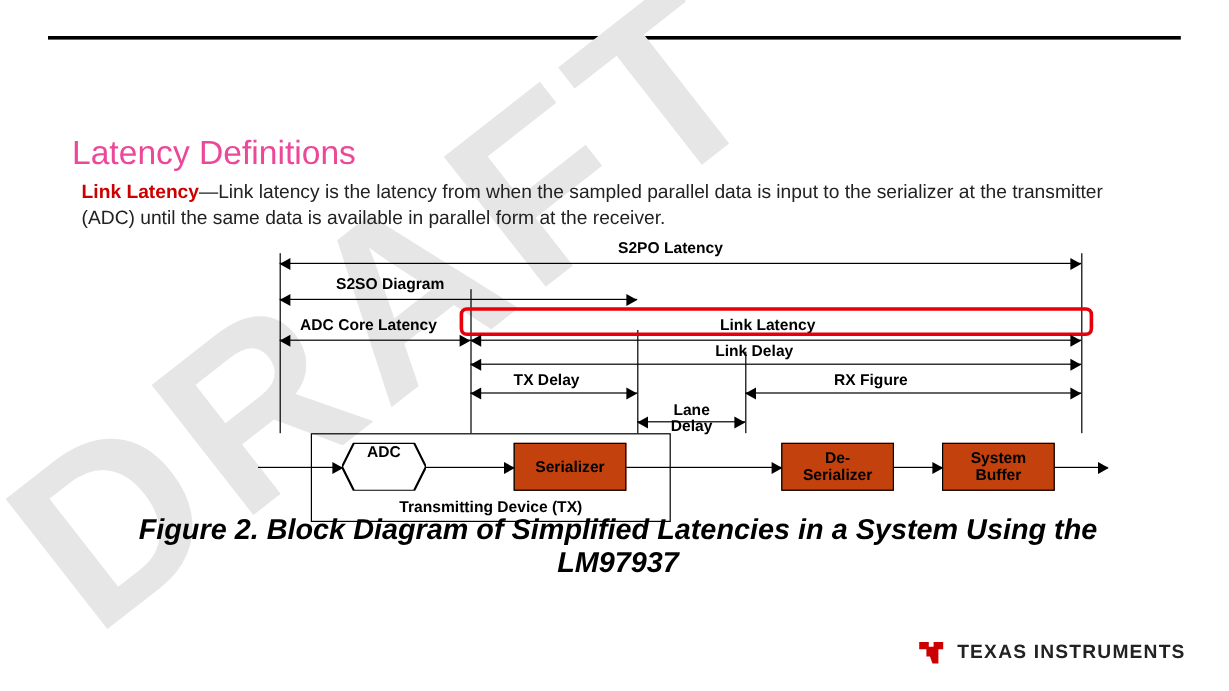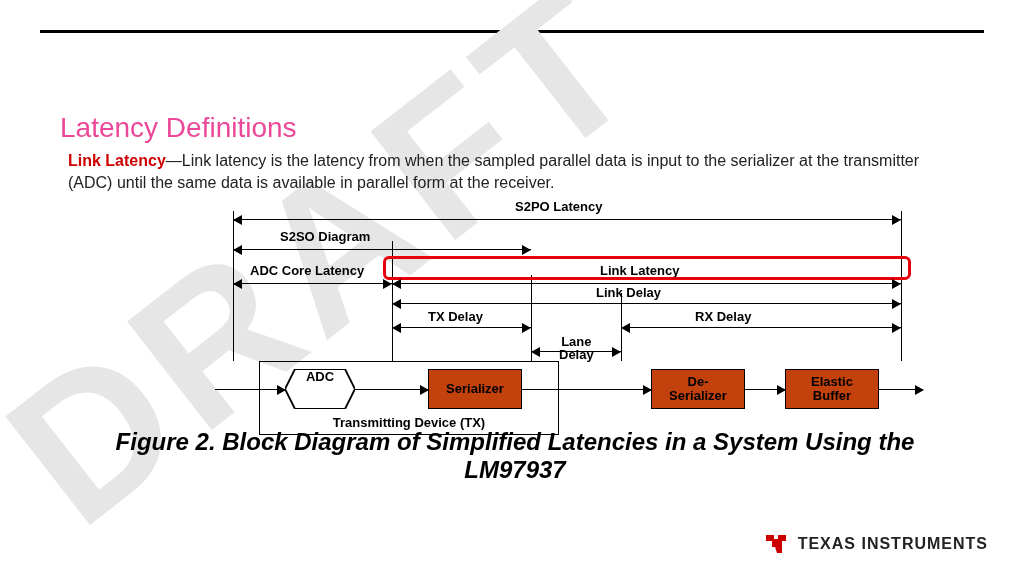--- a/index.html
+++ b/index.html
@@ -177,21 +177,21 @@
   <div class="latlabel" style="left:65px; top:58px;">ADC Core Latency</div>
   <div class="latlabel" style="left:415px; top:58px; color:#000;">Link Latency</div>
   <div class="redbox" style="left:198px; top:51px; width:528px; height:24px;"></div>
   <div class="arrow-h lr" style="left:48px; top:78px; width:159px;"></div>
   <div class="arrow-h lr" style="left:207px; top:78px; width:509px;"></div>
 
   <div class="latlabel" style="left:411px; top:80px;">Link Delay</div>
   <div class="arrow-h lr" style="left:207px; top:98px; width:509px;"></div>
 
   <div class="latlabel" style="left:243px; top:104px;">TX Delay</div>
-  <div class="latlabel" style="left:510px; top:104px;">RX Delay</div>
+  <div class="latlabel" style="left:510px; top:104px;">RX Figure</div>
   <div class="arrow-h lr" style="left:207px; top:122px; width:139px;"></div>
   <div class="arrow-h lr" style="left:436px; top:122px; width:280px;"></div>
 
   <div class="latlabel" style="left:374px; top:130px; white-space:pre; text-align:center; line-height:1;">Lane
 Delay</div>
   <div class="arrow-h lr" style="left:346px; top:146px; width:90px;"></div>
 
   <div class="device" style="left:64px; top:156px; width:300px; height:74px;">
     <div class="device-label">Transmitting Device (TX)</div>
   </div>
@@ -204,21 +204,21 @@
   </div>
 
   <div class="block" style="left:243px; top:164px; width:94px; height:40px;">
     <span>Serializer</span>
   </div>
   <div class="block" style="left:466px; top:164px; width:94px; height:40px; white-space:pre;">
     <span>De-
 Serializer</span>
   </div>
   <div class="block" style="left:600px; top:164px; width:94px; height:40px; white-space:pre;">
-    <span>Elastic
+    <span>System
 Buffer</span>
   </div>
 
   <div class="wire ar" style="left:30px; top:184px; width:70px;"></div>
   <div class="wire ar" style="left:170px; top:184px; width:73px;"></div>
   <div class="wire ar" style="left:337px; top:184px; width:129px;"></div>
   <div class="wire ar" style="left:560px; top:184px; width:40px;"></div>
   <div class="wire ar" style="left:694px; top:184px; width:44px;"></div>
 
 </div>

